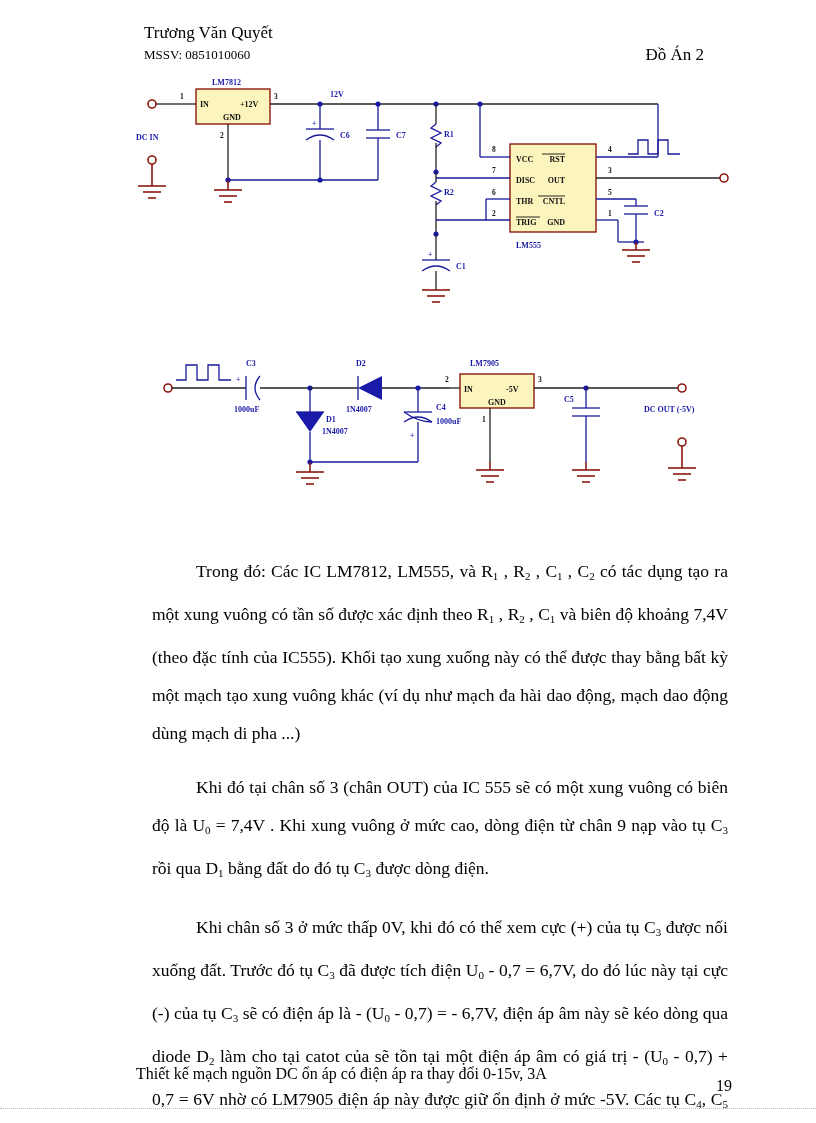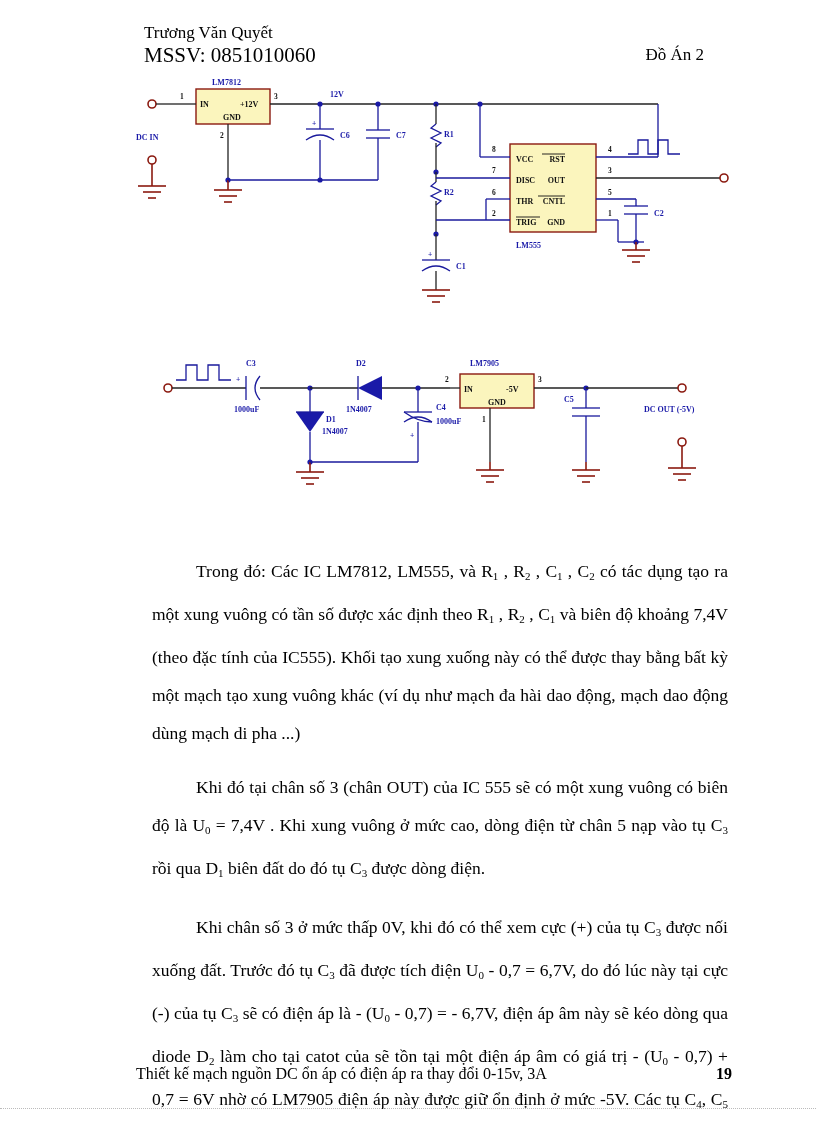--- a/index.html
+++ b/index.html
@@ -6,21 +6,21 @@
   body{
     width:816px;height:1123px;background:#ffffff;
     font-family:"Liberation Serif", serif;
     color:#000;position:relative;overflow:hidden;
   }
   .page{position:absolute;left:0;top:0;width:816px;height:1123px;}
 
   
   .hdr{position:absolute;left:144px;top:22px;width:560px;height:52px;}
   .hdr-name{font-size:17px;line-height:22px;white-space:nowrap;}
-  .hdr-mssv{font-size:21px;line-height:22px;white-space:nowrap;}
+  .hdr-mssv{font-size:13px;line-height:22px;white-space:nowrap;}
   .hdr-right{position:absolute;right:0;top:22px;font-size:17px;line-height:22px;white-space:nowrap;}
 
   
   .circuit{position:absolute;}
   .c1-wrap{left:128px;top:82px;width:610px;height:250px;}
   .c2-wrap{left:150px;top:350px;width:580px;height:140px;}
   svg{display:block;overflow:visible;}
   .wire{stroke:#1a1a9c;stroke-width:1.3;fill:none;}
   .wireblk{stroke:#222;stroke-width:1.3;fill:none;}
   .chipbox{fill:#fbf5bd;stroke:#8b1a10;stroke-width:1.4;}
@@ -37,21 +37,21 @@
            font-style:italic;font-size:16.5px;}
 
   
   .body{position:absolute;left:136px;top:536px;width:608px;}
   .para{font-size:17.5px;line-height:38px;text-align:justify;margin:16px;
         text-indent:44px;}
   sub{font-size:11px;vertical-align:-3px;}
 
   .footer{position:absolute;left:136px;top:1063px;width:608px;
           font-size:16px;line-height:22px;}
-  .footer .pg{position:absolute;right:12px;top:0;font-weight:bold;}
+  .footer .pg{position:absolute;right:12px;top:12px;font-weight:normal;}
   .botrule{position:absolute;left:0;top:1108px;width:816px;border-top:1px dotted #bbb;}
 </style>
 </head>
 <body>
 
 <div class="page">
 
   <div class="hdr">
     <div class="hdr-name">Trương Văn Quyết</div>
     <div class="hdr-mssv">MSSV: 0851010060</div>
@@ -267,21 +267,21 @@
     <line x1="518" y1="118" x2="546" y2="118" class="red"></line>
     <line x1="523" y1="124" x2="541" y2="124" class="red"></line>
     <line x1="528" y1="130" x2="536" y2="130" class="red"></line>
   </svg>
   </div>
 
 
   <div class="body">
     <p class="para"><span>Trong đó: Các IC LM7812, LM555, và R</span><sub>1</sub><span> , R</span><sub>2</sub><span> , C</span><sub>1</sub><span> , C</span><sub>2</sub><span> có tác dụng tạo ra một xung vuông có tần số được xác định theo R</span><sub>1</sub><span> , R</span><sub>2</sub><span> , C</span><sub>1</sub><span> và biên độ khoảng 7,4V (theo đặc tính của IC555). Khối tạo xung xuống này có thể được thay bằng bất kỳ một mạch tạo xung vuông khác (ví dụ như mạch đa hài dao động, mạch dao động dùng mạch di pha ...)</span></p>
 
-    <p class="para"><span>Khi đó tại chân số 3 (chân OUT) của IC 555 sẽ có một xung vuông có biên độ là U</span><sub>0</sub><span> = 7,4V . Khi xung vuông ở mức cao, dòng điện từ chân 5 nạp vào tụ C</span><sub>3</sub><span> rồi qua D</span><sub>1</sub><span> biên đất do đó tụ C</span><sub>3</sub><span> được dòng điện.</span></p>
+    <p class="para"><span>Khi đó tại chân số 3 (chân OUT) của IC 555 sẽ có một xung vuông có biên độ là U</span><sub>0</sub><span> = 7,4V . Khi xung vuông ở mức cao, dòng điện từ chân 9 nạp vào tụ C</span><sub>3</sub><span> rồi qua D</span><sub>1</sub><span> bằng đất do đó tụ C</span><sub>3</sub><span> được dòng điện.</span></p>
 
     <p class="para"><span>Khi chân số 3 ở mức thấp 0V, khi đó có thể xem cực (+) của tụ C</span><sub>3</sub><span> được nối xuống đất. Trước đó tụ C</span><sub>3</sub><span> đã được tích điện U</span><sub>0</sub><span> - 0,7 = 6,7V, do đó lúc này tại cực (-) của tụ C</span><sub>3</sub><span> sẽ có điện áp là - (U</span><sub>0</sub><span> - 0,7) = - 6,7V, điện áp âm này sẽ kéo dòng qua diode D</span><sub>2</sub><span> làm cho tại catot của sẽ tồn tại một điện áp âm có giá trị - (U</span><sub>0</sub><span> - 0,7) + 0,7 = 6V nhờ có LM7905  điện áp này được giữ ổn định ở mức -5V. Các tụ C</span><sub>4</sub><span>, C</span><sub>5</sub><span> đóng vai trò là các tụ lọc.</span></p>
 
     <p class="para">Vậy ở đầu ra của mạch ta đã tạo ra được một điên áp âm có giá trị - 5V.</p>
 
   </div>
 
   <div class="footer">
     <span>Thiết kế mạch nguồn DC ổn áp có điện áp ra thay đổi 0-15v, 3A</span>
     <span class="pg">19</span>

